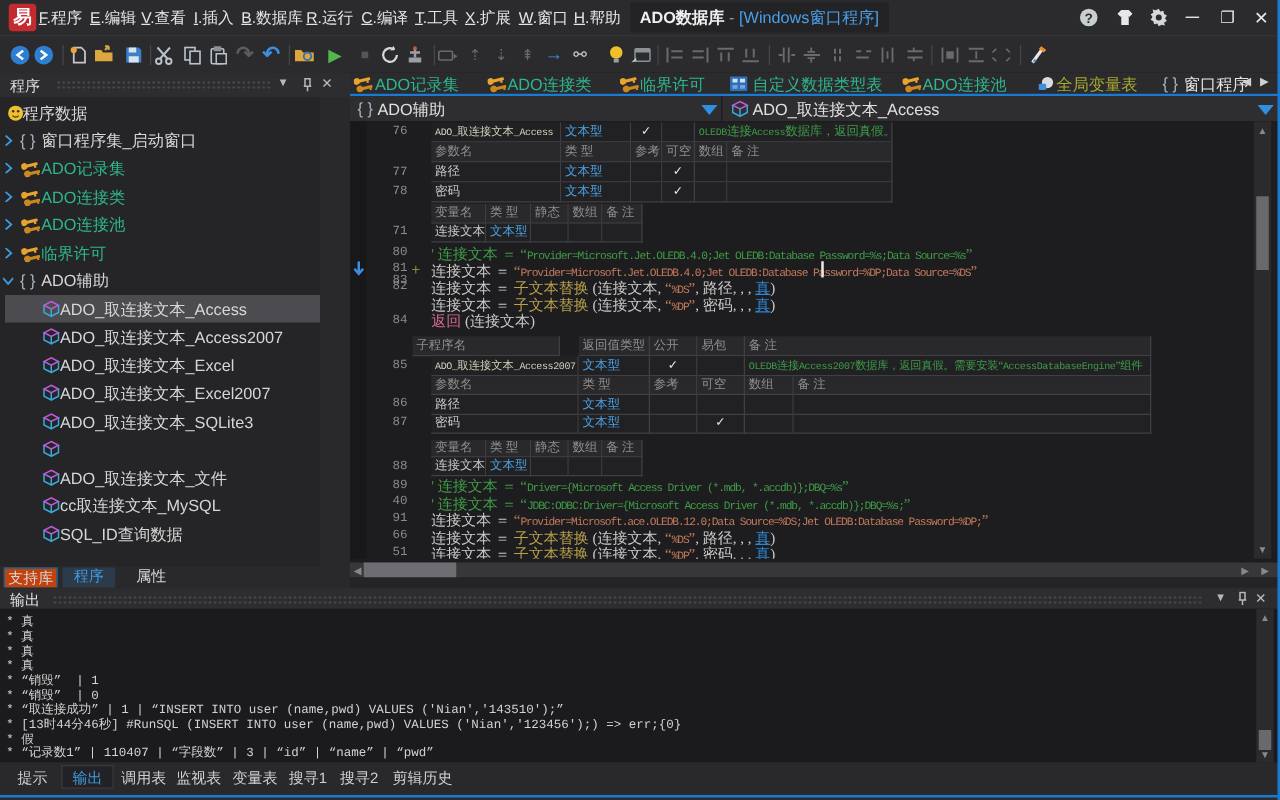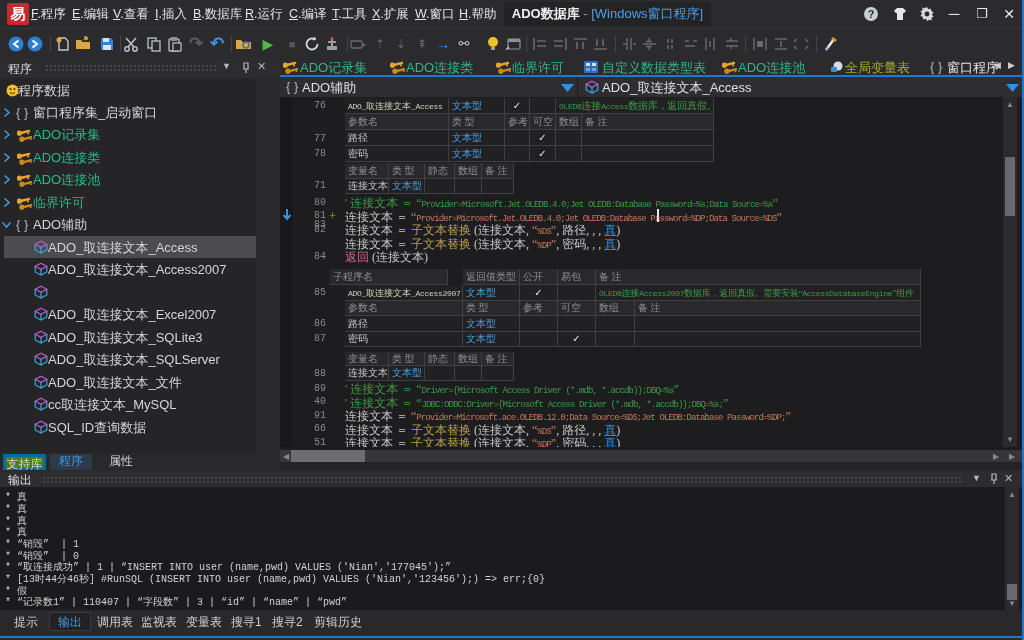--- a/index.html
+++ b/index.html
@@ -333,41 +333,41 @@
             <path d="M7 1.2 L12.8 4.2 L7 7.2 L1.2 4.2 Z" fill="none" stroke="#c05ad8" stroke-width="1.2"></path>
             <path d="M1.2 4.2 V10 L7 13 V7.2 M12.8 4.2 V10 L7 13" fill="none" stroke="#38a8d8" stroke-width="1.2"></path>
           </svg>
           <span class="lbl" style="left:48px">ADO_取连接文本_Access2007</span>
         </div>
     <div class="trow" style="top:203px">
           <svg class="abs" style="left:34px;top:4px" width="14" height="14">
             <path d="M7 1.2 L12.8 4.2 L7 7.2 L1.2 4.2 Z" fill="none" stroke="#c05ad8" stroke-width="1.2"></path>
             <path d="M1.2 4.2 V10 L7 13 V7.2 M12.8 4.2 V10 L7 13" fill="none" stroke="#38a8d8" stroke-width="1.2"></path>
           </svg>
+          <span class="lbl" style="left:48px">ADO_取连接文本_Excel</span>
         </div>
     <div class="trow" style="top:225px">
           <svg class="abs" style="left:34px;top:4px" width="14" height="14">
             <path d="M7 1.2 L12.8 4.2 L7 7.2 L1.2 4.2 Z" fill="none" stroke="#c05ad8" stroke-width="1.2"></path>
             <path d="M1.2 4.2 V10 L7 13 V7.2 M12.8 4.2 V10 L7 13" fill="none" stroke="#38a8d8" stroke-width="1.2"></path>
           </svg>
           <span class="lbl" style="left:48px">ADO_取连接文本_Excel2007</span>
         </div>
     <div class="trow" style="top:248px">
           <svg class="abs" style="left:34px;top:4px" width="14" height="14">
             <path d="M7 1.2 L12.8 4.2 L7 7.2 L1.2 4.2 Z" fill="none" stroke="#c05ad8" stroke-width="1.2"></path>
             <path d="M1.2 4.2 V10 L7 13 V7.2 M12.8 4.2 V10 L7 13" fill="none" stroke="#38a8d8" stroke-width="1.2"></path>
           </svg>
           <span class="lbl" style="left:48px">ADO_取连接文本_SQLite3</span>
         </div>
     <div class="trow" style="top:270px">
           <svg class="abs" style="left:34px;top:4px" width="14" height="14">
             <path d="M7 1.2 L12.8 4.2 L7 7.2 L1.2 4.2 Z" fill="none" stroke="#c05ad8" stroke-width="1.2"></path>
             <path d="M1.2 4.2 V10 L7 13 V7.2 M12.8 4.2 V10 L7 13" fill="none" stroke="#38a8d8" stroke-width="1.2"></path>
           </svg>
-          <span class="lbl" style="left:48px">ADO_取连接文本_SQLServer</span>
         </div>
     <div class="trow" style="top:293px">
           <svg class="abs" style="left:34px;top:4px" width="14" height="14">
             <path d="M7 1.2 L12.8 4.2 L7 7.2 L1.2 4.2 Z" fill="none" stroke="#c05ad8" stroke-width="1.2"></path>
             <path d="M1.2 4.2 V10 L7 13 V7.2 M12.8 4.2 V10 L7 13" fill="none" stroke="#38a8d8" stroke-width="1.2"></path>
           </svg>
           <span class="lbl" style="left:48px">ADO_取连接文本_文件</span>
         </div>
     <div class="trow" style="top:315px">
           <svg class="abs" style="left:34px;top:4px" width="14" height="14">
@@ -382,21 +382,21 @@
             <path d="M1.2 4.2 V10 L7 13 V7.2 M12.8 4.2 V10 L7 13" fill="none" stroke="#38a8d8" stroke-width="1.2"></path>
           </svg>
           <span class="lbl" style="left:48px">SQL_ID查询数据</span>
         </div>
     <div class="sbtrack" style="left:260px;top:0;width:14px;height:375px"></div>
     <div class="sbarr" style="left:260px;top:3px;width:14px">▲</div>
     <div class="sbthumb" style="left:262px;top:77px;width:10px;height:23px"></div>
     <div class="sbarr" style="left:260px;top:364px;width:14px">▼</div>
   </div>
   <div id="lbtabs">
-    <div class="abs" style="left:3px;top:1px;width:43px;height:17px;background:#4d7c0f;border:3px solid #0369a1;color:#d6d6d6;text-align:center;line-height:15px">支持库</div>
+    <div class="abs" style="left:3px;top:1px;width:43px;height:17px;background:#c2410c;border:1px solid #0369a1;color:#d6d6d6;text-align:center;line-height:15px">支持库</div>
     <div class="abs" style="left:50px;top:1px;width:42px;height:17px;background:#2c3a4a;color:#3f9ae0;text-align:center;line-height:15px">程序</div>
     <div class="abs" style="left:100px;top:1px;width:42px;height:17px;color:#d6d6d6;text-align:center;line-height:15px">属性</div>
   </div>
 </div>
 <div id="rightarea">
   <div id="tabrow">
     <svg class="abs" style="left:3px;top:2px" width="15" height="14">
           <g transform="rotate(-14 7.5 7)">
             <circle cx="3" cy="4" r="2.7" fill="#e8a42d"></circle>
             <rect x="4.5" y="3" width="9.5" height="2.4" rx="1" fill="#e8a42d"></rect>
@@ -604,21 +604,21 @@
         </svg>
     <div class="abs" style="left:1004px;top:1px;color:#b8b8bc;font-size:11px">✕</div>
   </div>
   <div id="opbody">
     <div class="opline" style="top:3px">* 真</div>
     <div class="opline" style="top:15px">* 真</div>
     <div class="opline" style="top:27px">* 真</div>
     <div class="opline" style="top:38px">* 真</div>
     <div class="opline" style="top:50px">* “销毁”  | 1</div>
     <div class="opline" style="top:62px">* “销毁”  | 0</div>
-    <div class="opline" style="top:73px">* “取连接成功” | 1 | “INSERT INTO user (name,pwd) VALUES ('Nian','177045');”</div>
+    <div class="opline" style="top:73px">* “取连接成功” | 1 | “INSERT INTO user (name,pwd) VALUES ('Nian','143510');”</div>
     <div class="opline" style="top:85px">* [13时44分46秒] #RunSQL (INSERT INTO user (name,pwd) VALUES ('Nian','123456');) =&gt; err;{0}</div>
     <div class="opline" style="top:97px">* 假</div>
     <div class="opline" style="top:108px">* “记录数1” | 110407 | “字段数” | 3 | “id” | “name” | “pwd”</div>
     <div class="sbtrack" style="left:1005px;top:0;width:14px;height:123px"></div>
     <div class="sbarr" style="left:1005px;top:3px;width:14px">▲</div>
     <div class="sbthumb" style="left:1007px;top:97px;width:10px;height:16px"></div>
     <div class="sbarr" style="left:1005px;top:112px;width:14px">▼</div>
   </div>
   <div id="optabs">
     <div class="abs" style="left:14px;top:4px">提示</div>

